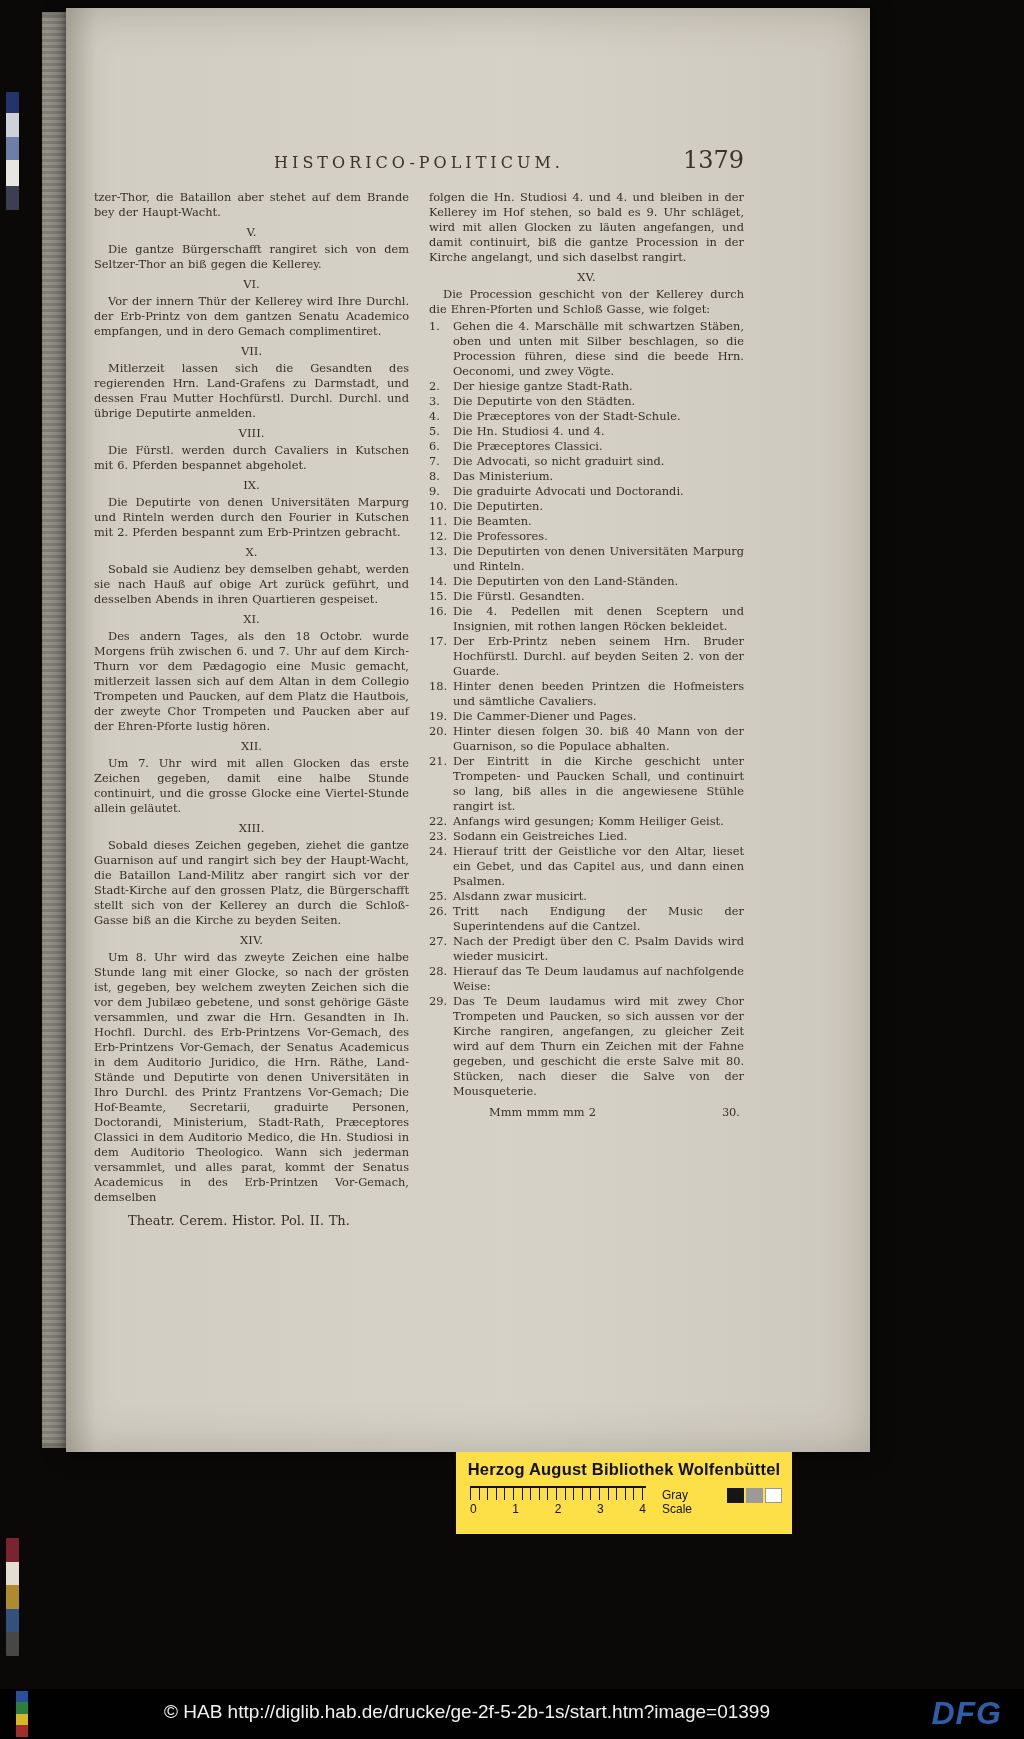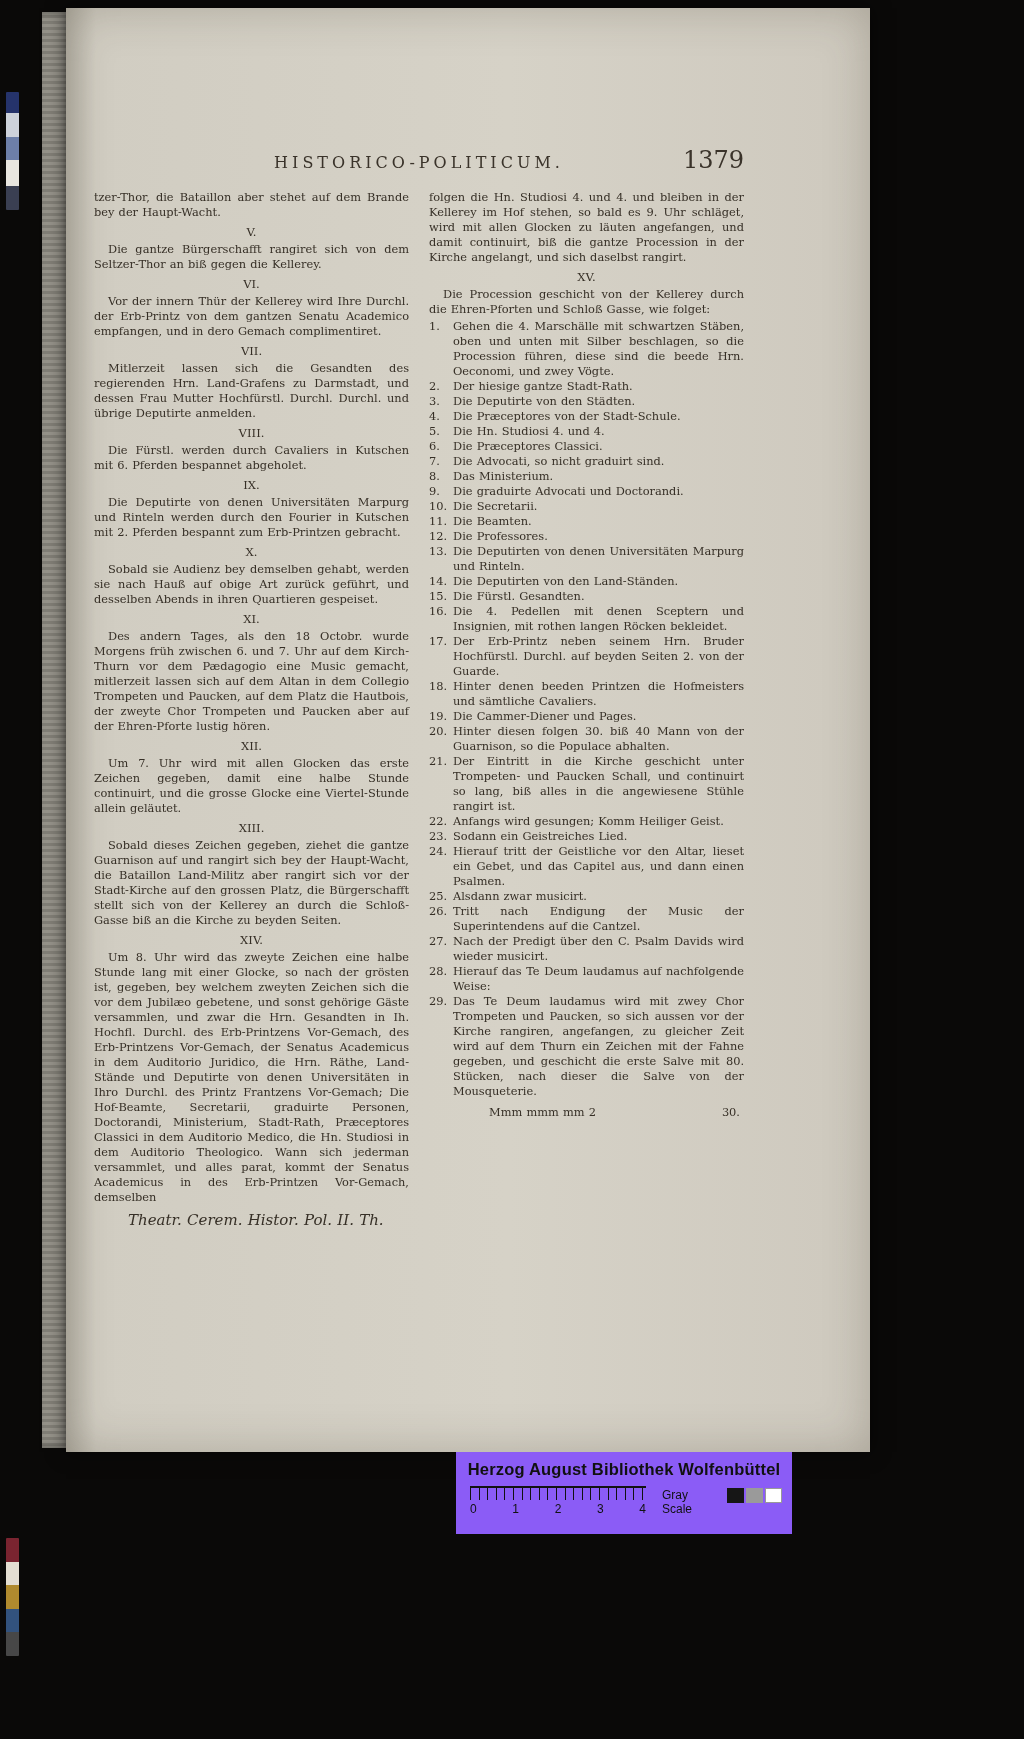--- a/index.html
+++ b/index.html
@@ -28,29 +28,29 @@
   .page-header .title{flex:1;text-align:center;padding-left:70px;font-size:16px;
     letter-spacing:4px;color:#3a332a;}
   .page-header .pageno{width:70px;text-align:right;font-size:24px;color:#3a332a;}
   .cols{display:flex;gap:20px;margin-top:16px;justify-content:flex-end;}
   .col{flex:1;font-size:11.4px;line-height:15px;text-align:justify;
     color:#362f26;word-spacing:.5px;}
   .col p{margin:0;}
   .cont{margin-bottom:2px !important;}
   .sec-head{text-align:center;font-size:11.6px;font-weight:normal;margin:5px 0 2px;}
   .sec-text{text-indent:14px;}
-  .left-footer{font-style:italic;margin-top:8px !important;padding-left:34px;font-size:15px;}
+  .left-footer{margin-top:8px !important;padding-left:34px;font-size:13px;}
   .list{margin-top:2px;}
   .item{display:flex;}
   .item .num{min-width:24px;}
   .item .itxt{flex:1;text-align:justify;}
   .sig-row{display:flex;justify-content:space-between;margin-top:6px;padding-left:60px;padding-right:4px;}
   
   .footer-card{position:absolute;left:456px;top:1452px;width:336px;height:82px;
-    background:#8b5cf6;box-sizing:border-box;padding:8px 10px 6px;
+    background:#fde047;box-sizing:border-box;padding:8px 10px 6px;
     font-family:"Liberation Sans", sans-serif;color:#111;}
   .library-name{font-weight:bold;font-size:16.5px;text-align:center;letter-spacing:.2px;}
   .scale-row{display:flex;align-items:flex-start;margin-top:7px;}
   .ruler{width:176px;margin-left:4px;}
   .ticks{height:12px;border-top:2px solid #111;
     background:repeating-linear-gradient(to right,#111 0 1px,transparent 1px 8.6px);}
   .nums{display:flex;justify-content:space-between;width:176px;font-size:12px;margin-top:2px;}
   .gray{margin-left:16px;display:flex;align-items:flex-start;gap:7px;font-size:12px;margin-top:2px;}
   .patches{display:flex;gap:2px;}
   .patch{width:17px;height:15px;display:inline-block;}
@@ -166,21 +166,21 @@
                 <span class="itxt">Das Ministerium.</span>
               </div>
 
               <div class="item">
                 <span class="num">9.</span>
                 <span class="itxt">Die graduirte Advocati und Doctorandi.</span>
               </div>
 
               <div class="item">
                 <span class="num">10.</span>
-                <span class="itxt">Die Secretarii.</span>
+                <span class="itxt">Die Deputirten.</span>
               </div>
 
               <div class="item">
                 <span class="num">11.</span>
                 <span class="itxt">Die Beamten.</span>
               </div>
 
               <div class="item">
                 <span class="num">12.</span>
                 <span class="itxt">Die Professores.</span>
@@ -303,14 +303,19 @@
         <span>Gray Scale</span>
         <span class="patches">
           <span class="patch p0"></span>
           <span class="patch p1"></span>
           <span class="patch p2"></span>
         </span>
       </div>
     </div>
   </div>
 
+  <div class="bottom-bar">
+    <div class="calib-bar"></div>
+    <div class="copyright">© HAB http://diglib.hab.de/drucke/ge-2f-5-2b-1s/start.htm?image=01399</div>
+    <div class="dfg">DFG</div>
+  </div>
 
 </div>
 
 </body></html>

